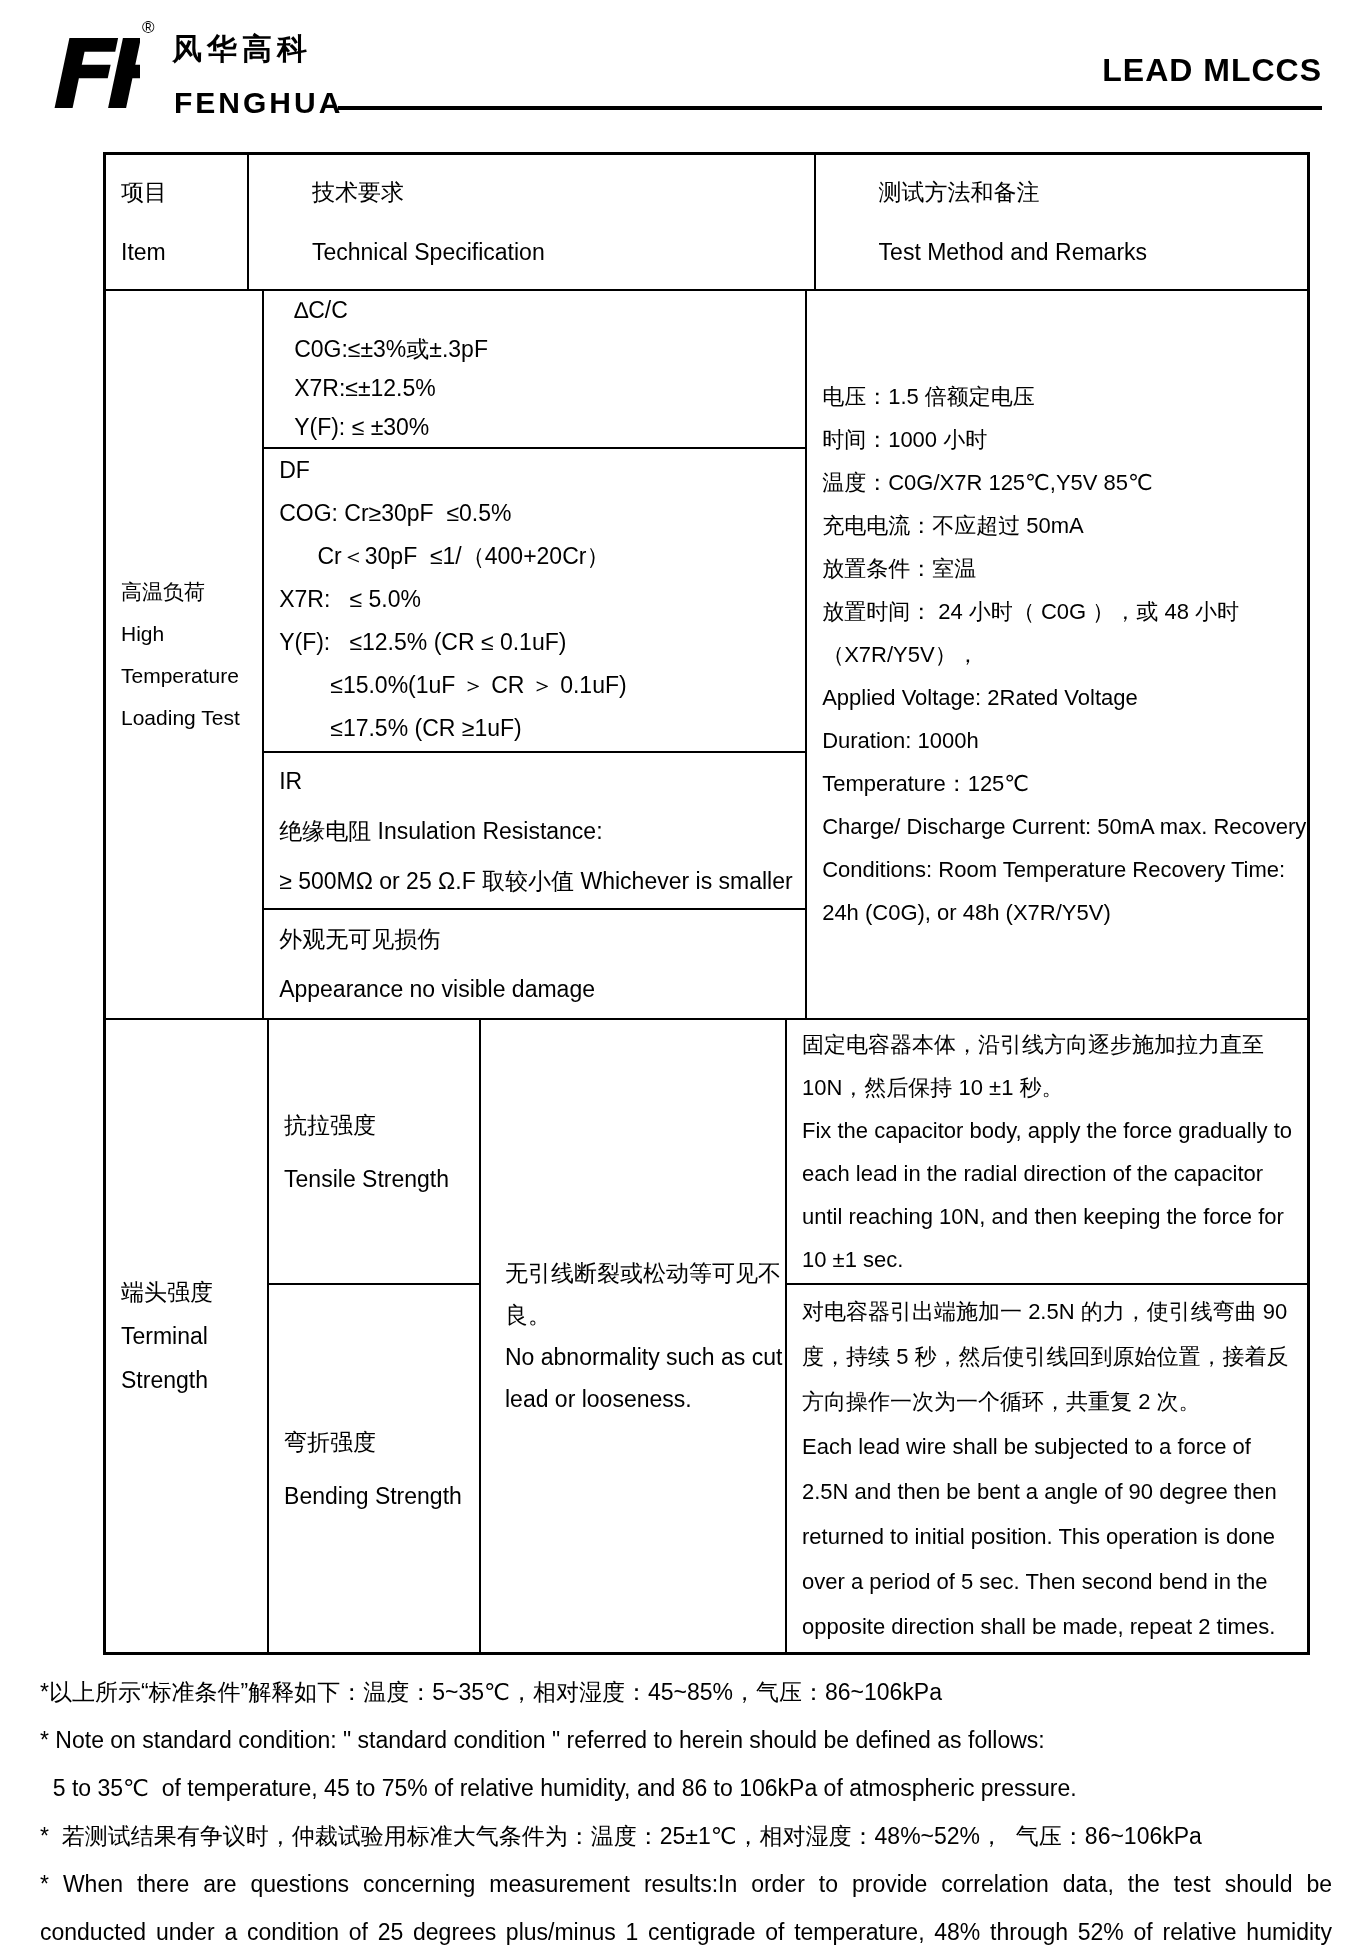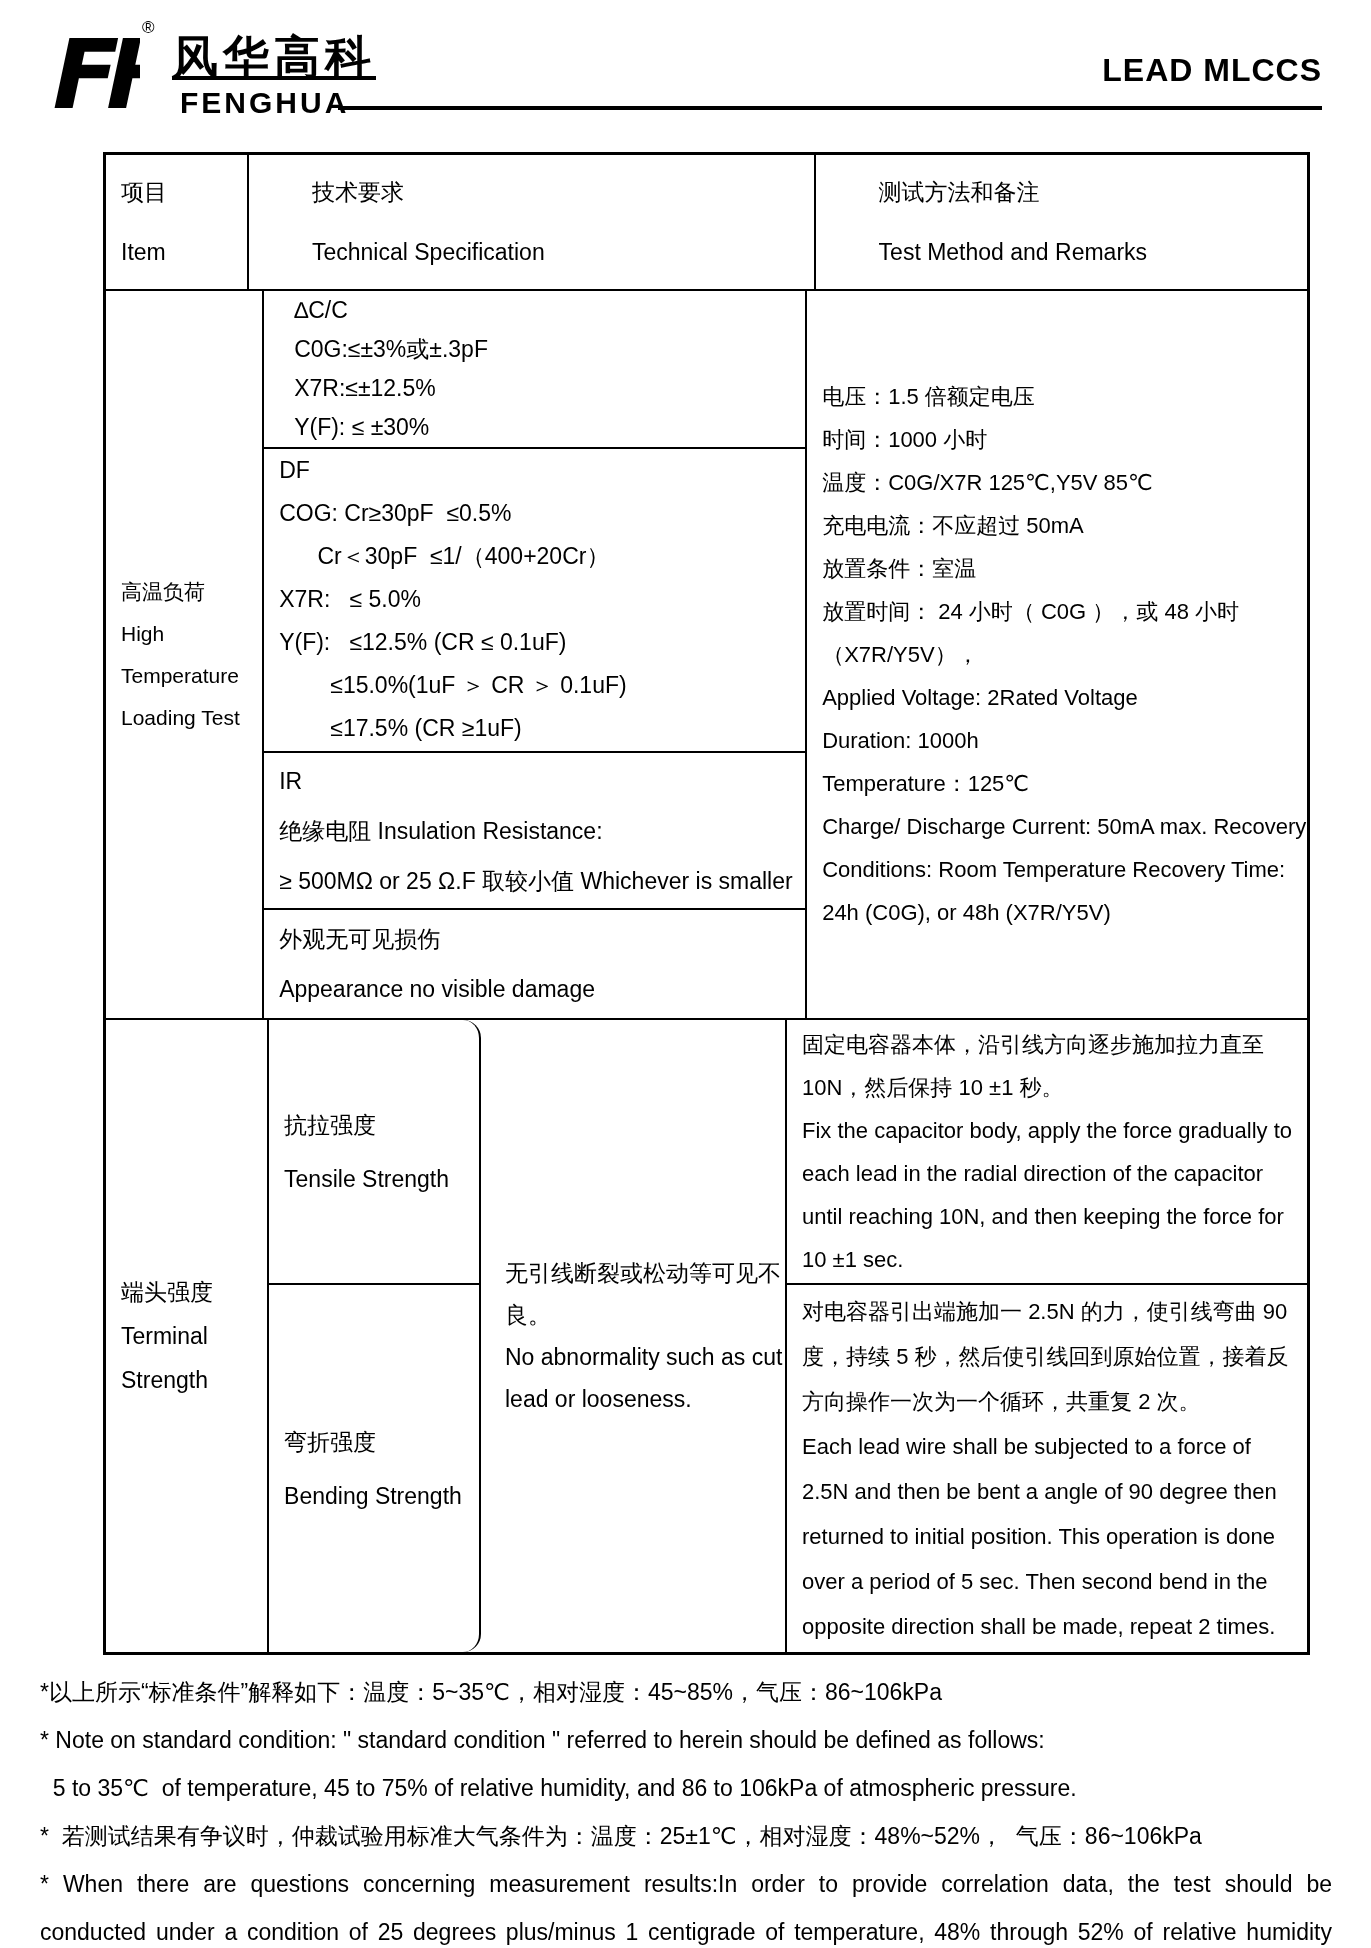--- a/index.html
+++ b/index.html
@@ -4,22 +4,22 @@
 <style>
   html,body{margin:0;padding:0;background:#ffffff;}
   .page{
     position:relative;width:1371px;height:1948px;background:#ffffff;
     font-family:"Liberation Sans","DejaVu Sans",sans-serif;color:#000;overflow:hidden;
   }
   
   .hdr{position:absolute;left:0;top:0;width:1371px;height:150px;}
   .logo-mark{position:absolute;left:44px;top:22px;width:96px;height:104px;}
   .reg{position:absolute;left:142px;top:18px;font-size:17px;}
-  .logo-cn{position:absolute;left:172px;top:34px;font-size:46px;font-weight:bold;letter-spacing:5px;line-height:1;text-decoration:underline;}
-  .logo-en{position:absolute;left:180px;top:88px;font-size:30px;font-weight:600;letter-spacing:3px;line-height:1;}
+  .logo-cn{position:absolute;left:172px;top:34px;font-size:30px;font-weight:bold;letter-spacing:5px;line-height:1;}
+  .logo-en{position:absolute;left:174px;top:88px;font-size:30px;font-weight:600;letter-spacing:3px;line-height:1;}
   .doc-title{position:absolute;right:49px;top:52px;font-size:32px;font-weight:bold;letter-spacing:1px;}
   .hdr-rule{position:absolute;left:338px;top:106px;width:984px;height:4px;background:#000;}
   
   .tbl{position:absolute;left:103px;top:152px;width:1207px;height:1503px;border:3px solid #000;box-sizing:border-box;}
   .row{display:flex;width:100%;box-sizing:border-box;}
   .cell{box-sizing:border-box;padding:0 15px;display:flex;flex-direction:column;justify-content:center;overflow:hidden;}
   .ln{white-space:pre;}
   .br{border-right:2px solid #000;}
   .bb{border-bottom:2px solid #000;}
   .thead{height:136px;border-bottom:2px solid #000;gap:48px;}
@@ -35,21 +35,21 @@
   .specs{width:543px;box-sizing:border-box;display:flex;flex-direction:column;}
   .sec{box-sizing:border-box;padding:0 15px;display:flex;flex-direction:column;justify-content:center;font-size:23px;overflow:hidden;}
   .sec-a{height:158px;line-height:39px;padding-left:30px;}
   .sec-b{height:305px;line-height:43px;}
   .sec-c{height:158px;line-height:50px;}
   .sec-d{height:108px;line-height:50px;}
   .row1 .c-method{line-height:43px;font-size:22px;}
   
   .row2{height:632px;}
   .row2 .c-item{line-height:44px;font-size:23px;}
-  .subcol{box-sizing:border-box;display:flex;flex-direction:column;border-radius:18px;}
+  .subcol{box-sizing:border-box;display:flex;flex-direction:column;}
   .sub-top{height:265px;}
   .sub-bottom{height:367px;}
   .lbl-cell{line-height:54px;font-size:23px;}
   .c-shared{line-height:42px;font-size:23px;}
   .m-cell{font-size:22px;justify-content:center;}
   .m-tensile{line-height:43px;}
   .m-bending{line-height:45px;}
   
   .notes{position:absolute;left:40px;top:1668px;width:1292px;font-size:23px;line-height:48px;}
   .note{white-space:pre-wrap;}

